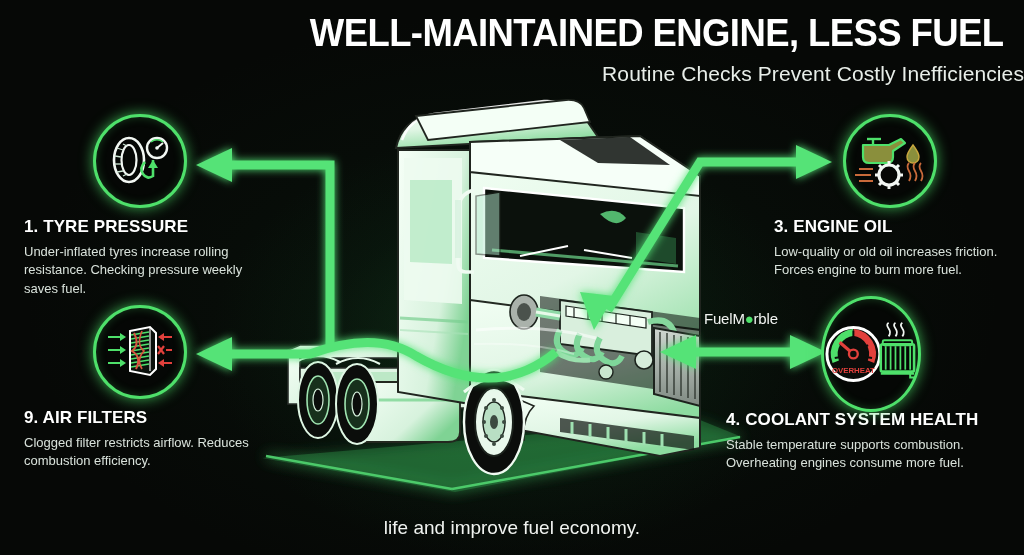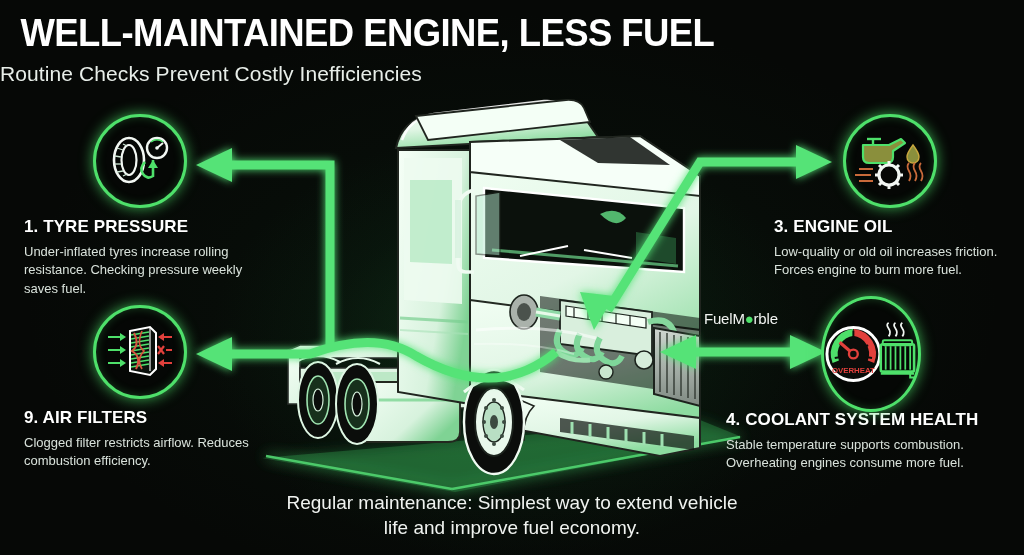--- a/index.html
+++ b/index.html
@@ -13,21 +13,21 @@
   #stage {
     position:absolute; inset:0;
     background:
       radial-gradient(ellipse 420px 300px at 50% 62%, rgba(40,150,70,0.22) 0%, rgba(20,80,40,0.10) 45%, rgba(0,0,0,0) 72%),
       radial-gradient(ellipse 700px 420px at 50% 55%, rgba(25,90,45,0.12) 0%, rgba(0,0,0,0) 70%),
       #060806;
     overflow:hidden;
   }
 
   
-  .header { position:absolute; top:14px; left:0; right:0; text-align:left; }
+  .header { position:absolute; top:14px; left:0; right:0; text-align:right; }
   .title {
     font-size:38px; font-weight:bold; color:#ffffff;
     letter-spacing:-0.6px; line-height:1.05;
     font-family:"Liberation Sans", sans-serif;
     transform:scaleX(0.96);
   }
   .subtitle {
     margin-top:8px; font-size:21px; color:#e8eee9; font-weight:400;
     letter-spacing:0.1px;
   }
@@ -445,17 +445,16 @@
     </div>
     <div class="card-title">4. COOLANT SYSTEM HEALTH</div>
     <div class="card-body">Stable temperature supports combustion. Overheating engines consume more fuel.</div>
   </div>
 
   <div class="watermark">
     <span>FuelM</span><span class="dot">●</span><span>rble</span>
   </div>
 
   <div class="caption">
-    <div>Regular maintenance: Simplest way to extend vehicle</div>
     <div>life and improve fuel economy.</div>
   </div>
 
 </div>
 
 </body></html>

